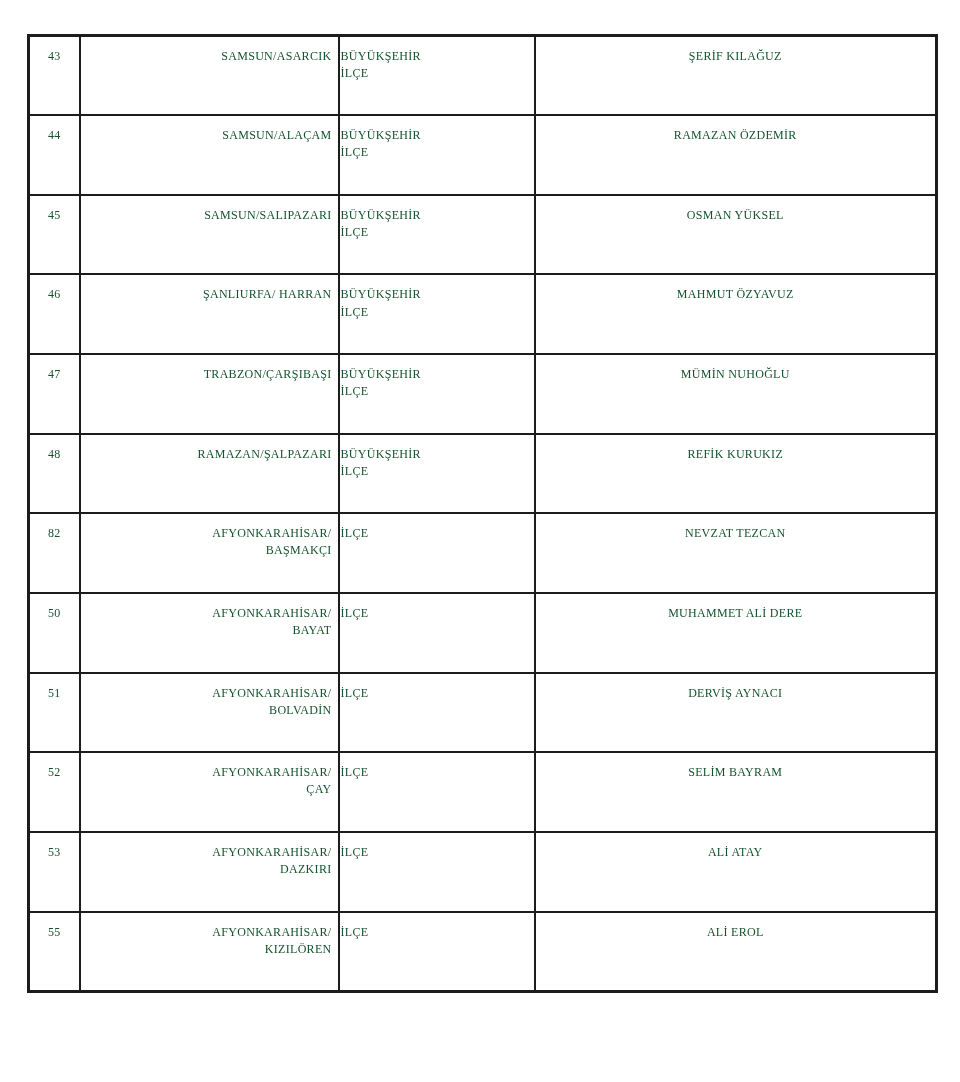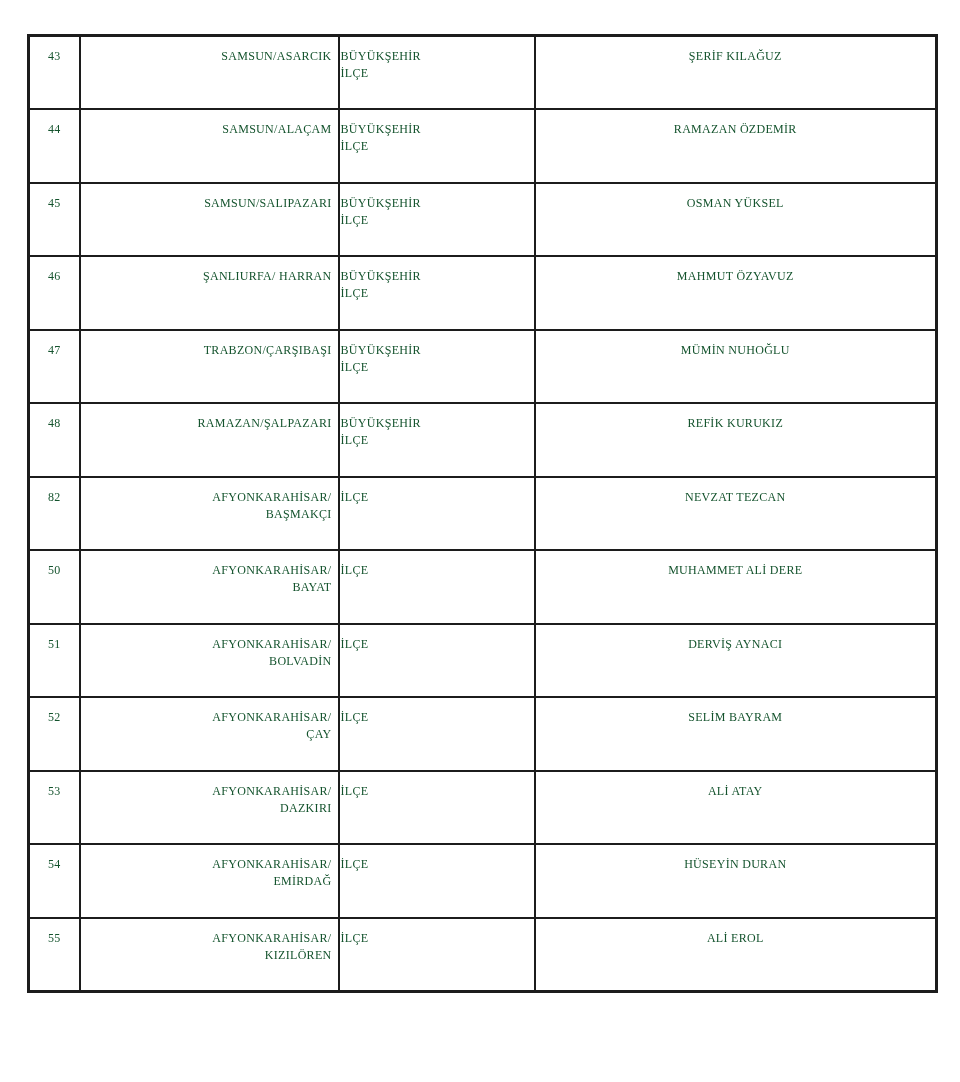--- a/index.html
+++ b/index.html
@@ -125,27 +125,20 @@
     <td class="col-name">SELİM BAYRAM</td>
   </tr>
         <tr class="table-row">
     <td class="col-no">53</td>
     <td class="col-place">AFYONKARAHİSAR/
 DAZKIRI</td>
     <td class="col-type">İLÇE</td>
     <td class="col-name">ALİ ATAY</td>
   </tr>
         <tr class="table-row">
-    <td class="col-no">54</td>
-    <td class="col-place">AFYONKARAHİSAR/
-EMİRDAĞ</td>
-    <td class="col-type">İLÇE</td>
-    <td class="col-name">HÜSEYİN DURAN</td>
-  </tr>
-        <tr class="table-row">
     <td class="col-no">55</td>
     <td class="col-place">AFYONKARAHİSAR/
 KIZILÖREN</td>
     <td class="col-type">İLÇE</td>
     <td class="col-name">ALİ EROL</td>
   </tr>
       </tbody>
   </table>
 </div>
 

